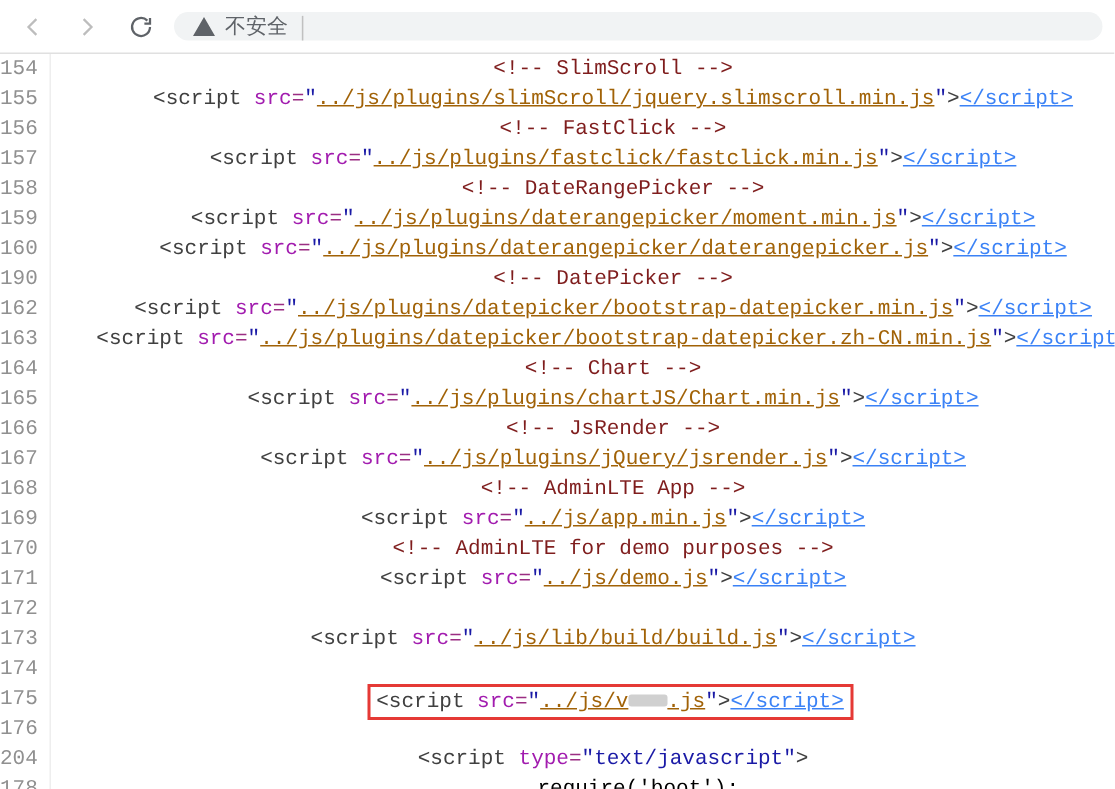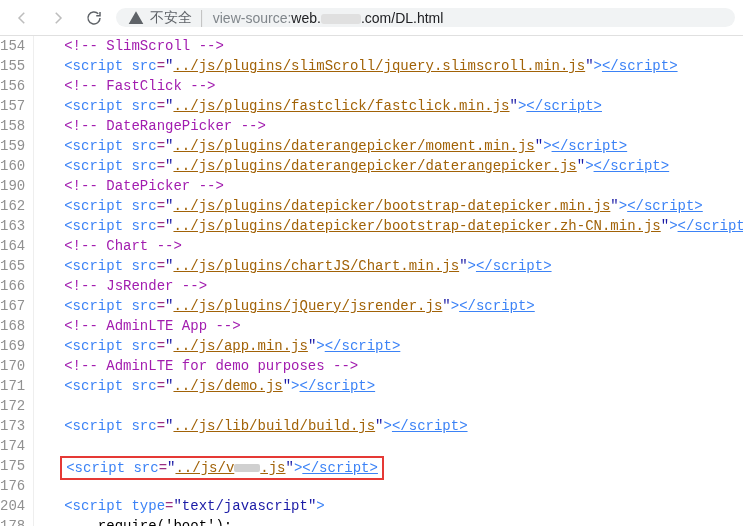--- a/index.html
+++ b/index.html
@@ -67,29 +67,29 @@
     padding-right: 8px;
     color: #909090;
     background: #fff;
     user-select: none;
     border-right: 1px solid #eee;
   }
   .code {
     padding-left: 6px;
     white-space: pre;
   }
-  .line { height: 20px; }
+  .line { height: 20px; text-align: center; }
   .code .line { padding-left: 24px; }
-  .tag { color: #3b82f6; } 
+  .tag { color: #404040; } 
   .tag-end { color: #3b82f6; text-decoration: underline; }
-  .attr { color: #3b82f6; }
+  .attr { color: #a21caf; }
   .eq  { color: #9B2E83; }
   .str { color: #1A1AA6; }
   .link { color: #a16207; text-decoration: underline; }
-  .cmt { color: #a21caf; }
+  .cmt { color: #7f1d1d; }
   .txt { color: #000; }
   .redact-inline {
     display: inline-block;
     width: 26px;
     height: 8px;
     background: #d0d0d0;
     border-radius: 2px;
     vertical-align: middle;
   }
   .hl-box {
@@ -118,23 +118,20 @@
     <svg width="18" height="18" viewBox="0 0 24 24">
         <path fill="none" stroke="currentColor" stroke-width="2" d="M20 12a8 8 0 1 1-2.34-5.66M20 4v5h-5"></path>
       </svg>
   </div>
   <div class="addr-bar">
     <svg width="16" height="16" viewBox="0 0 24 24" class="warn">
         <path fill="currentColor" d="M12 2L1 21h22L12 2zm1 14h-2v2h2v-2zm0-6h-2v5h2v-5z"></path>
       </svg>
     <span>不安全</span>
     <span class="sep">│</span>
-    <span class="url">
-      <span class="dim">view-source:</span><span>web.</span><span class="redact"></span><span>.com</span><span>/DL.html</span>
-    </span>
   </div>
 </div>
 
 <div class="source-area">
   <div class="gutter" id="gutter">
       <div class="line">154</div>
       <div class="line">155</div>
       <div class="line">156</div>
       <div class="line">157</div>
       <div class="line">158</div>

